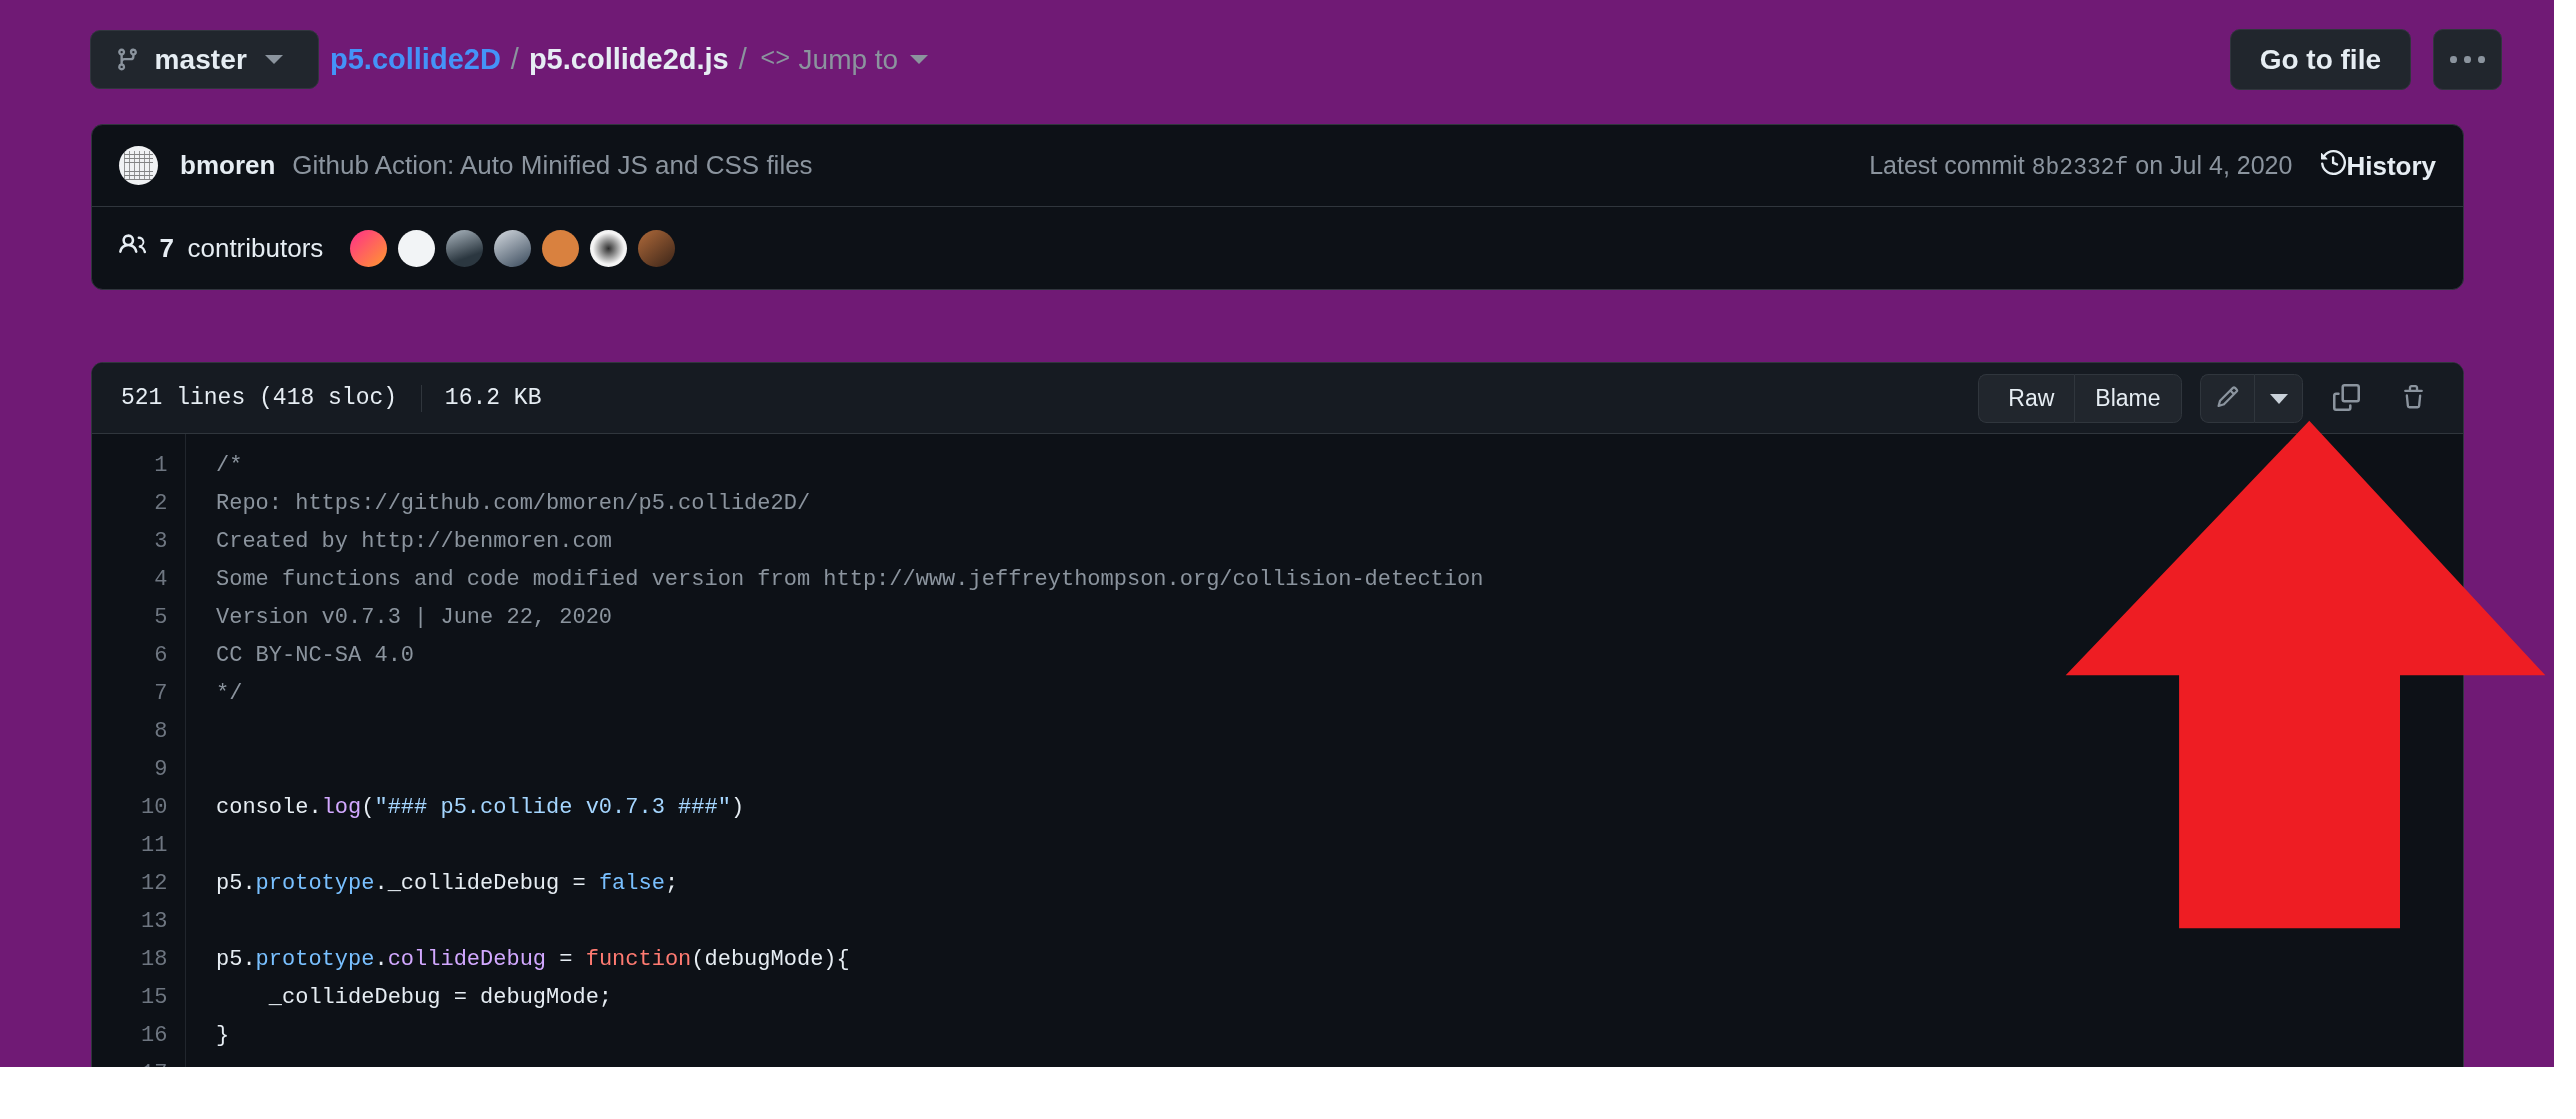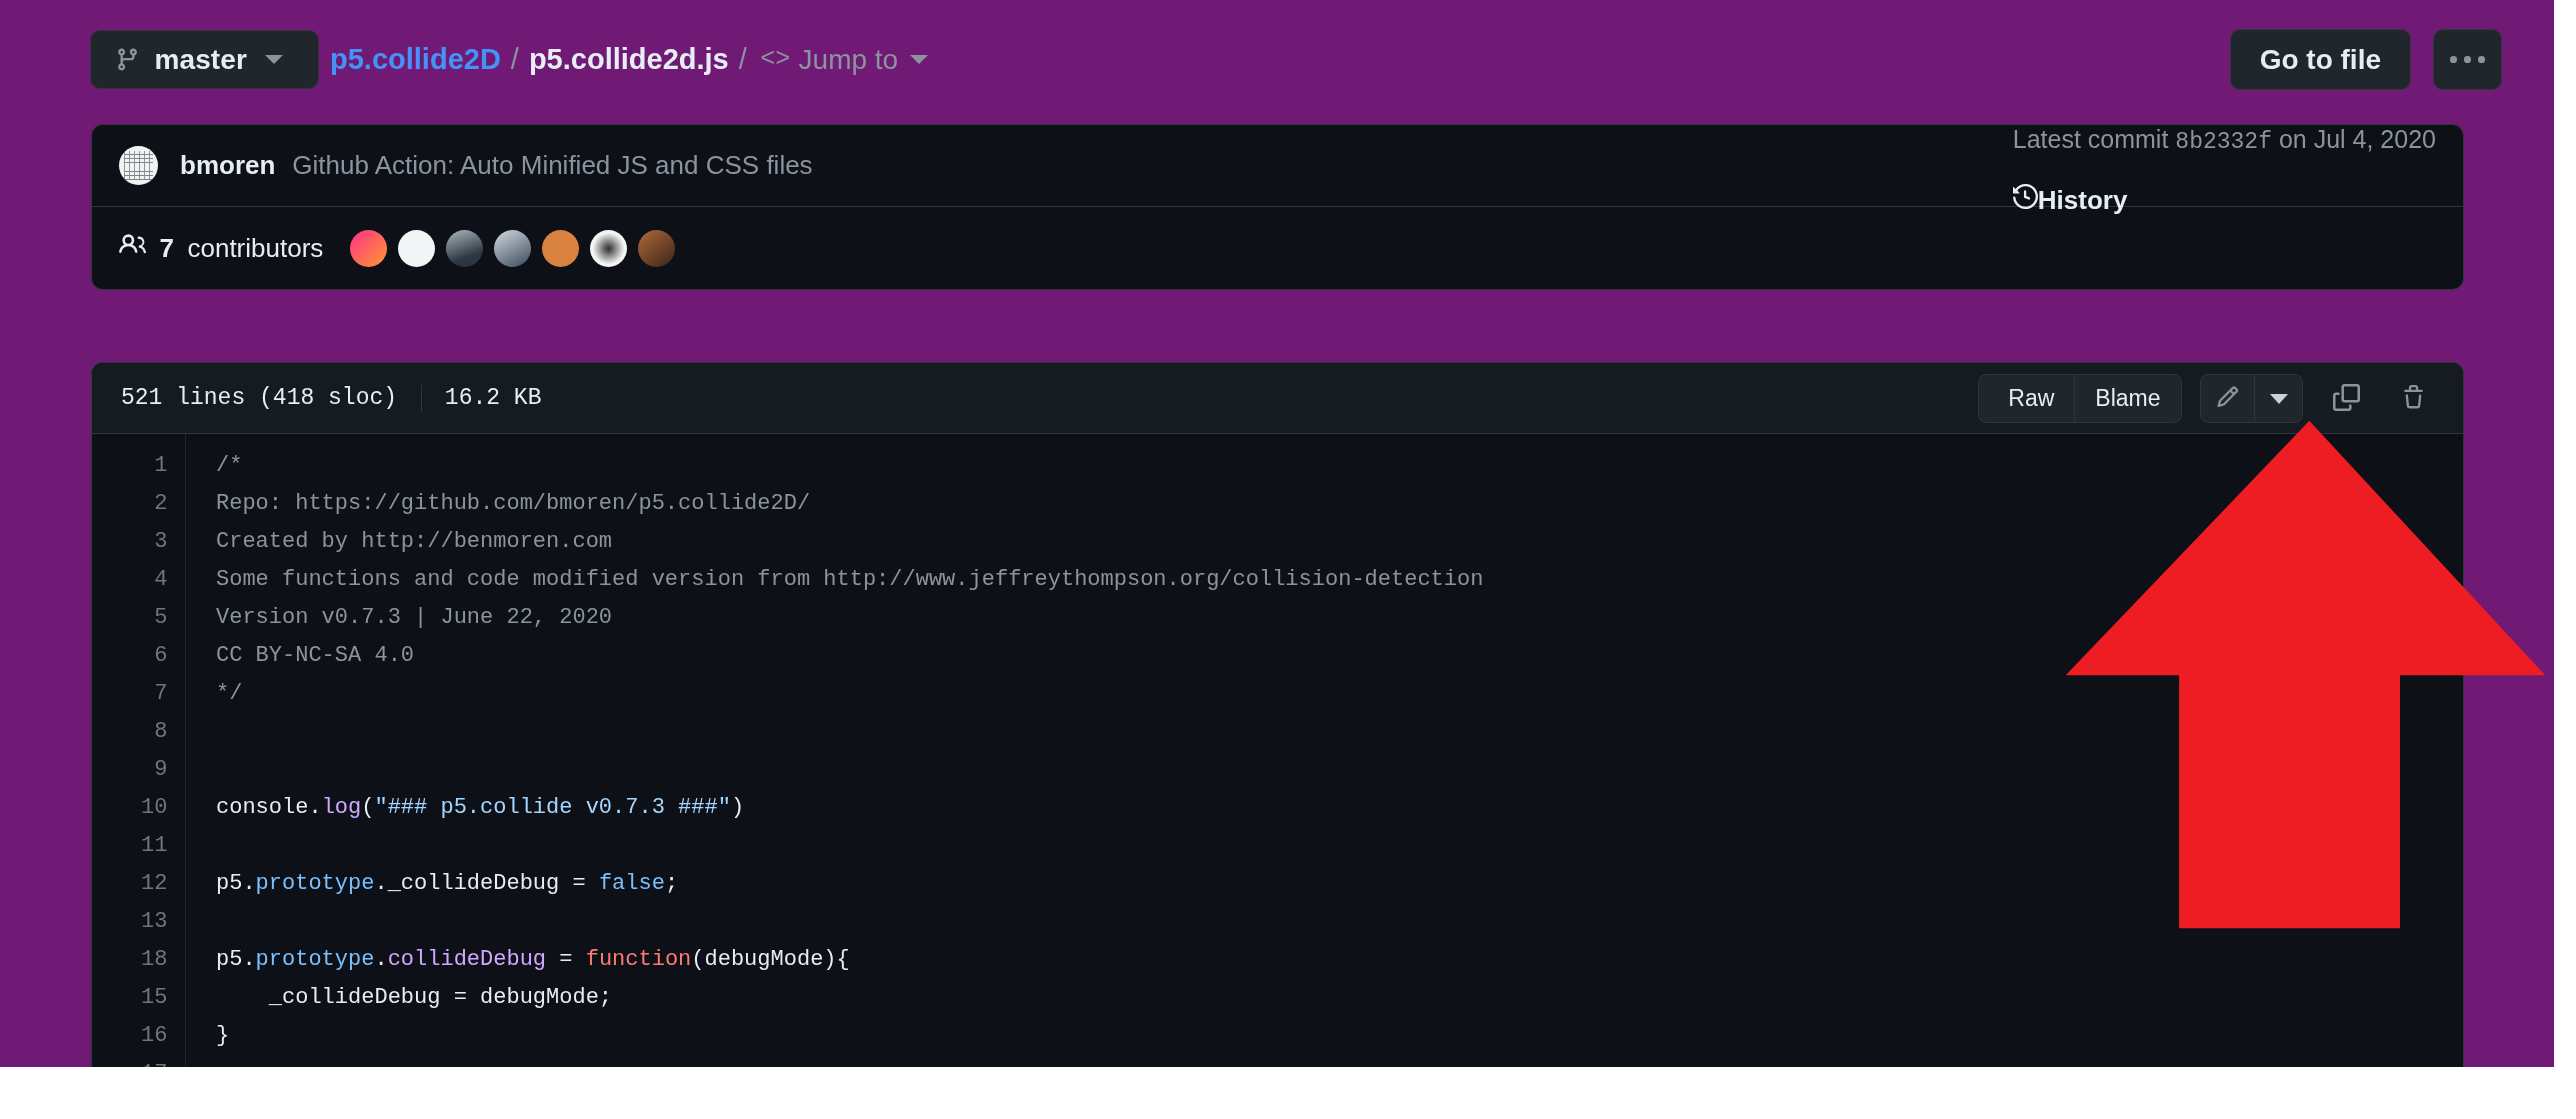--- a/index.html
+++ b/index.html
@@ -113,21 +113,21 @@
   .commit-author {
     color: #e6edf3; font-size: 26px; font-weight: 700;
     margin-left: 22px; white-space: nowrap; cursor: pointer;
   }
   .commit-msg {
     color: #8b949e; font-size: 26px; margin-left: 17px;
     white-space: nowrap; cursor: pointer;
   }
   .commit-right {
     position: absolute; right: 27px; top: 0; height: 82px;
-    display: flex; align-items: flex-start; gap: 29px; flex-direction: column;
+    display: flex; align-items: center; gap: 29px;
   }
   .latest-commit { color: #8b949e; font-size: 25px; white-space: nowrap; }
   .sha { font-family: "Liberation Mono", monospace; font-size: 23px; color: #8b949e; }
   .history {
     display: flex; align-items: center; gap: 0;
     color: #e6edf3; font-size: 26px; font-weight: 600;
     cursor: pointer; white-space: nowrap;
   }
 
   .contrib-row {

